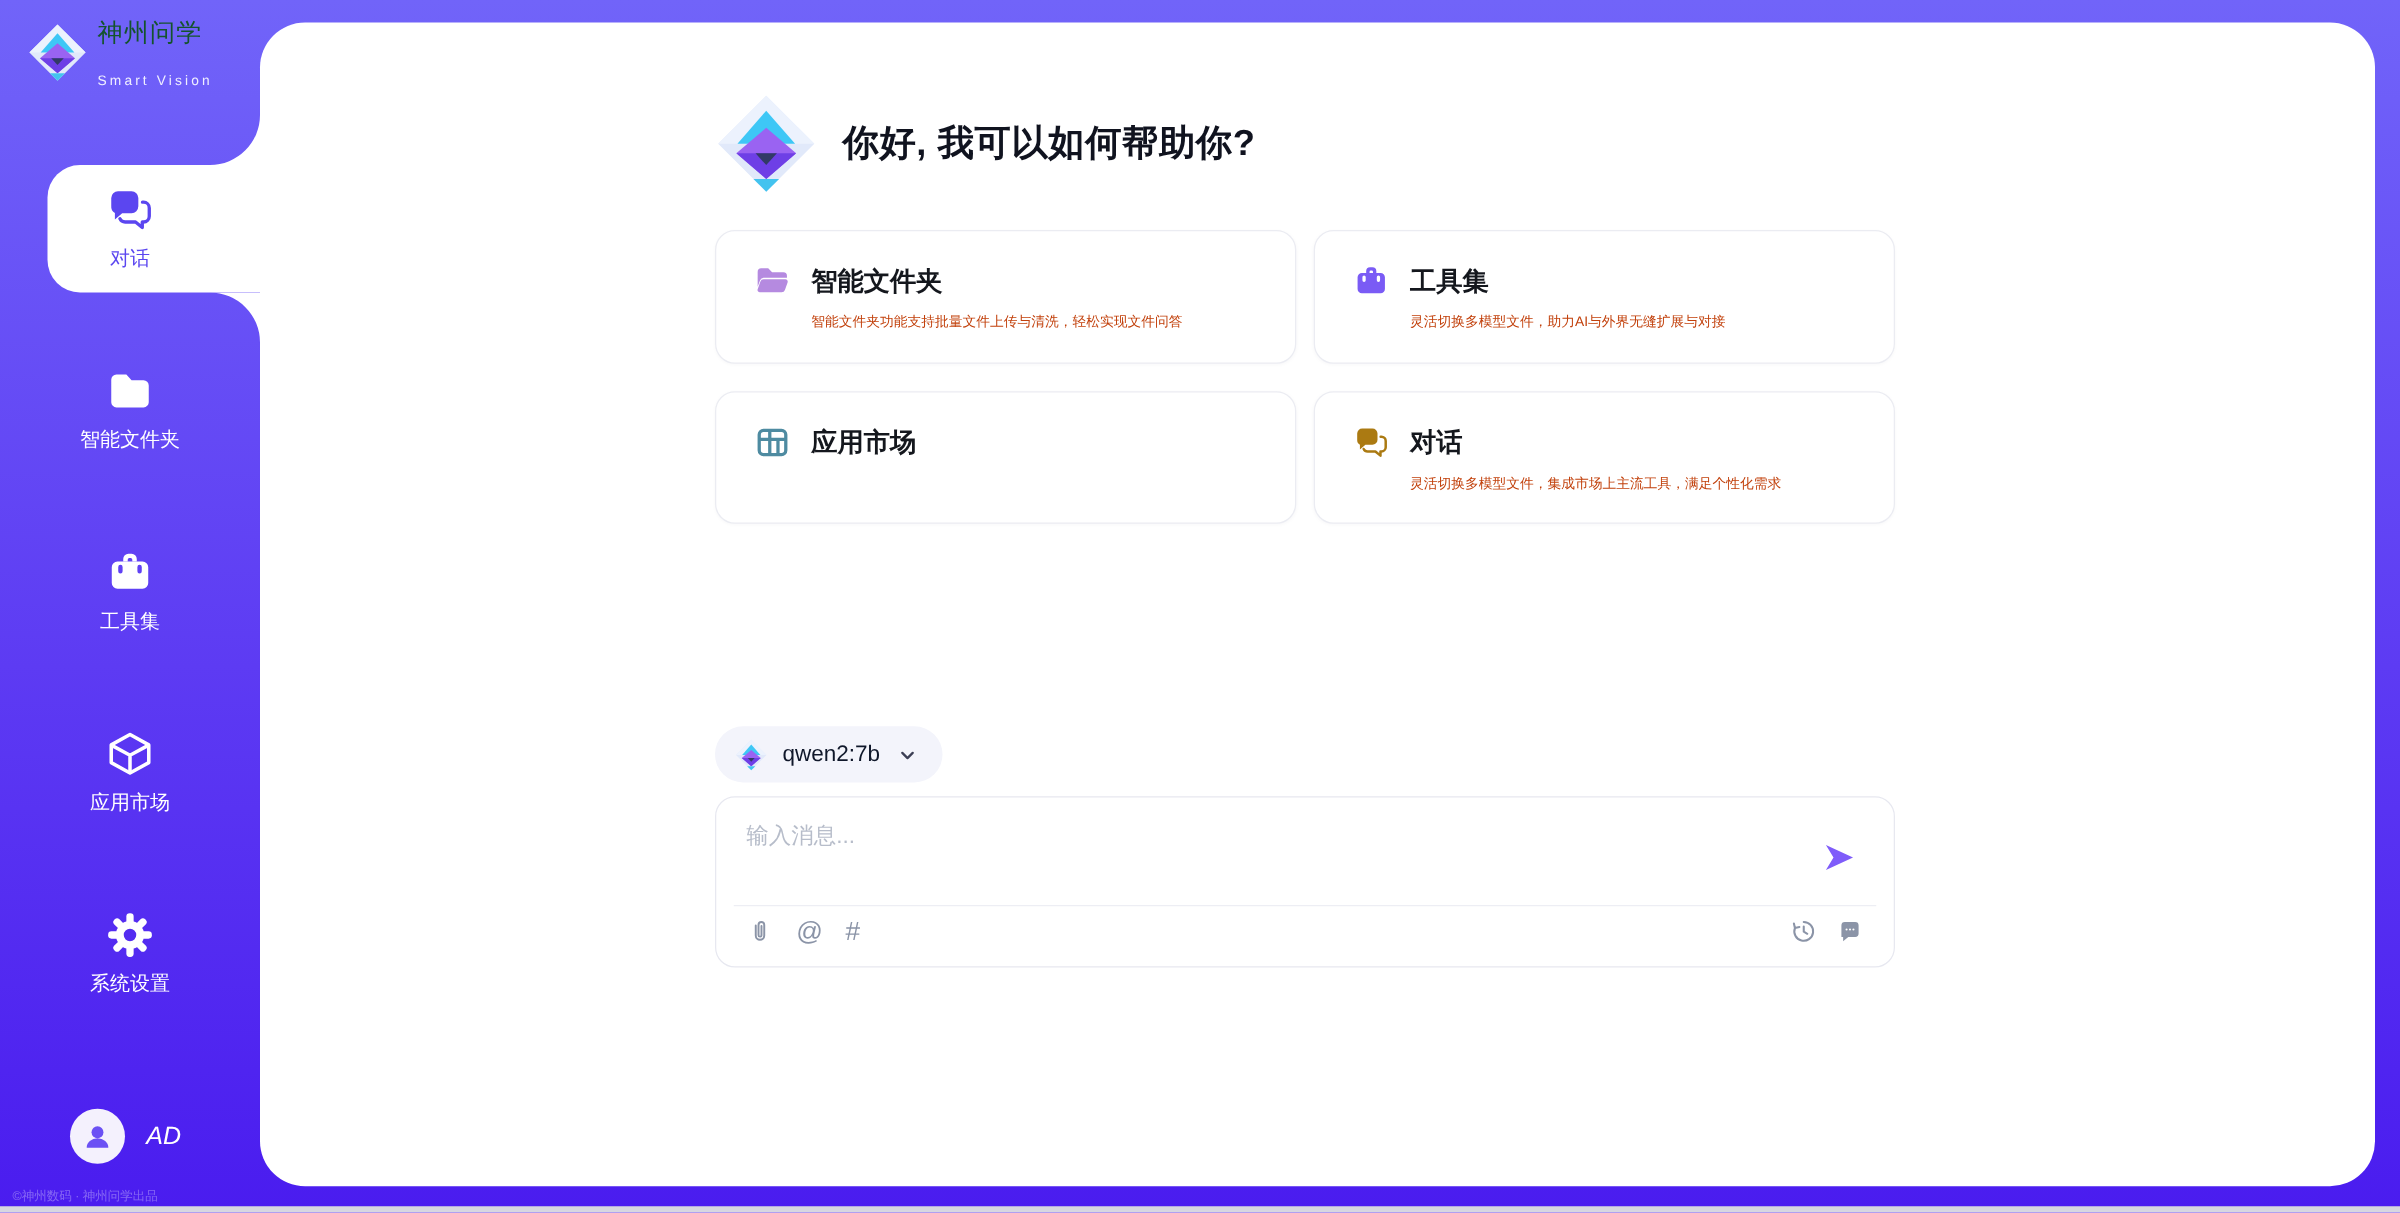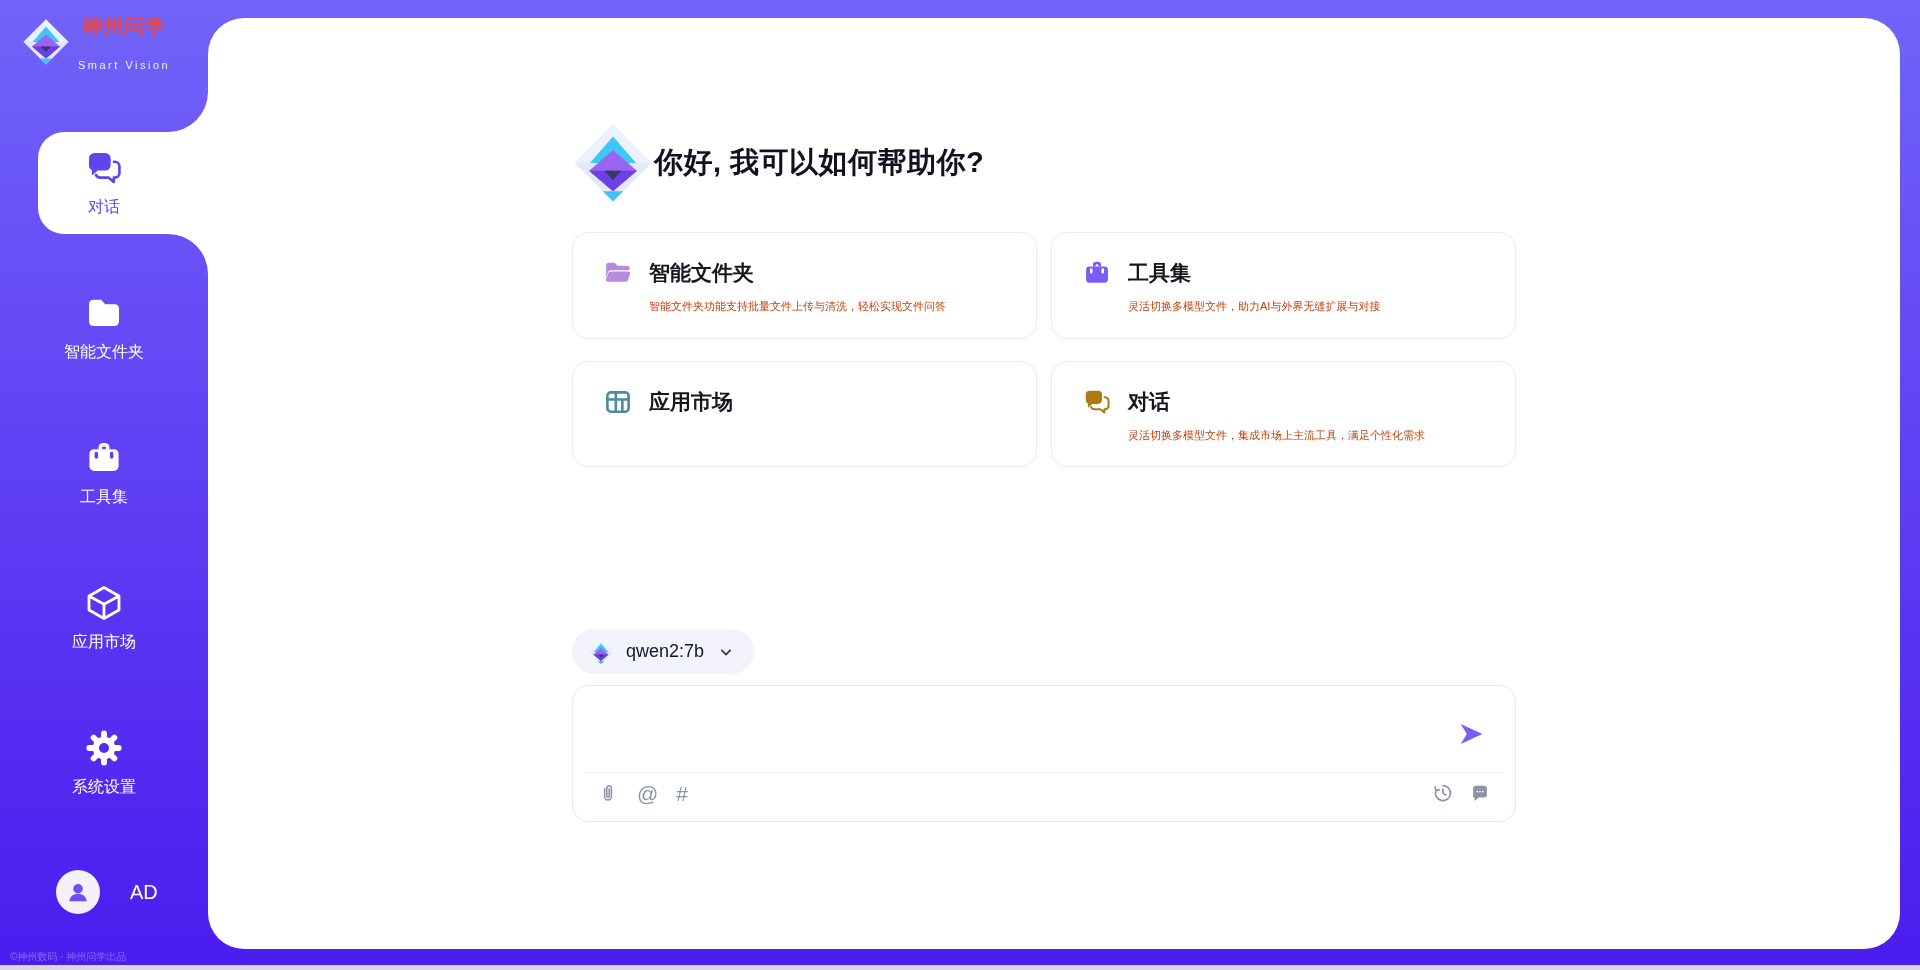--- a/index.html
+++ b/index.html
@@ -9,44 +9,44 @@
     background:linear-gradient(180deg,#7164f9 0%,#5d3bf3 55%,#4a1cef 100%);
     position:relative;
   }
   
   .hscrollbar { position:absolute; left:0; right:0; bottom:0; height:5px; background:#d7d7e0; z-index:9; }
 
   
   .sidebar { position:absolute; left:0; top:0; width:208px; height:100%; z-index:2; }
   .brand { position:absolute; left:22px; top:13px; display:flex; align-items:center; gap:8px; }
   .brand svg { width:48px; height:48px; }
-  .brand-name { color:#ef4444; font-size:20px; font-weight:bold; letter-spacing:1px;text-align:center; }
+  .brand-name { color:#14532d; font-size:20px; font-weight:normal; letter-spacing:1px; }
   .brand-sub { color:#f0efff; font-size:11px; letter-spacing:2.5px; margin-top:19px; }
 
   .nav { position:absolute; top:132px; left:0; width:208px; display:flex; flex-direction:column; gap:43px; }
   .nav-item { position:relative; height:102px; display:flex; flex-direction:column; align-items:center; justify-content:center; gap:9px; color:#fff; cursor:pointer; }
   .nav-item .nicon { width:40px; height:40px; position:relative; z-index:1; }
   .nav-item .nlabel { font-size:16px; position:relative; z-index:1; }
   .nav-item.active { color:#5b46f0; }
   .nav-item.active::before { content:""; position:absolute; left:38px; right:0; top:0; bottom:0; background:#fff; border-radius:26px 0 0 26px; z-index:0; }
   .fillet { position:absolute; right:0; width:40px; height:40px; z-index:1; }
   .fillet.top { top:-40px; }
   .fillet.bottom { bottom:-40px; }
 
-  .user-row { position:absolute; left:56px; bottom:56px; display:flex; align-items:center; gap:30px; cursor:pointer; }
+  .user-row { position:absolute; left:56px; bottom:39px; display:flex; align-items:center; gap:17px; cursor:pointer;font-style:italic; }
   .avatar { width:44px; height:44px; border-radius:50%; background:#f4f1fd; display:flex; align-items:center; justify-content:center; }
   .avatar svg { width:26px; height:26px; }
   .user-name { color:#fff; font-size:20px; }
   .side-footer { position:absolute; left:10px; bottom:6px; color:rgba(255,255,255,0.32); font-size:10px; white-space:nowrap; }
 
   
   .main-panel { position:absolute; left:208px; top:18px; right:20px; bottom:21px; background:#fff; border-radius:36px; z-index:1; }
   .content { width:944px; margin-left:364px; }
 
-  .greeting-row { display:flex; align-items:center; padding-top:104px; }
+  .greeting-row { display:flex; align-items:center; gap:20px; padding-top:56px; }
   .greeting-row svg { width:82px; height:82px; flex:none; }
   .greeting-text { font-size:29px; font-weight:bold; color:#10131f; letter-spacing:0.5px; }
 
   .cards { margin-top:28px; display:grid; grid-template-columns:1fr 1fr; column-gap:14px; row-gap:22px; }
   .card { background:#fff; border:1px solid #ebecf2; border-radius:16px; padding:25px 30px 23px 30px; box-shadow:0 1px 3px rgba(25,28,60,0.03); cursor:pointer; }
   .card-head { display:flex; align-items:center; gap:16px; }
   .card-head svg { width:30px; height:30px; flex:none; }
   .card-title { font-size:21px; font-weight:bold; color:#14171d; }
   .card-desc { margin:10px 0 0 46px; font-size:11px; line-height:1.5; color:#c2410c; }
 
@@ -221,20 +221,21 @@
       <svg class="dmd" viewBox="0 0 48 48">
           <use href="#diamond-logo"></use>
         </svg>
       <span class="model-name">qwen2:7b</span>
       <svg class="chv" viewBox="0 0 24 24">
           <path d="M7 10 l5 5 5-5" fill="none" stroke="#3c3f55" stroke-width="2.2" stroke-linecap="round" stroke-linejoin="round"></path>
         </svg>
     </div>
 
     <div class="composer">
+      <textarea placeholder="输入消息..." style=""></textarea>
       <svg class="send-btn" viewBox="0 0 24 24">
           <path d="M3.2 3.4 L21.8 12 3.2 20.6 8.4 12 Z" fill="#7f5cfa"></path>
         </svg>
       <div class="composer-divider"></div>
       <div class="composer-tools">
         <span class="tool-ic">
           <svg viewBox="0 0 24 24">
               <path d="M8.3 7 v8.8 a3.7 3.7 0 0 0 7.4 0 V6.5 a2.5 2.5 0 0 0 -5 0 v8.9 a1.3 1.3 0 0 0 2.6 0 V7.5" fill="none" stroke="#8b94a7" stroke-width="1.7" stroke-linecap="round"></path>
             </svg>
         </span>

